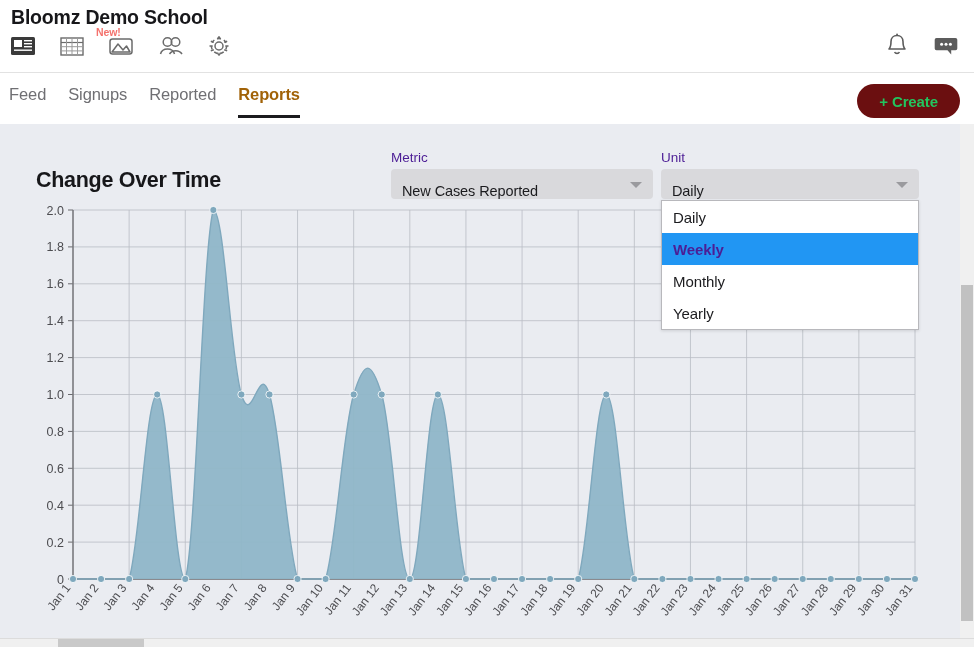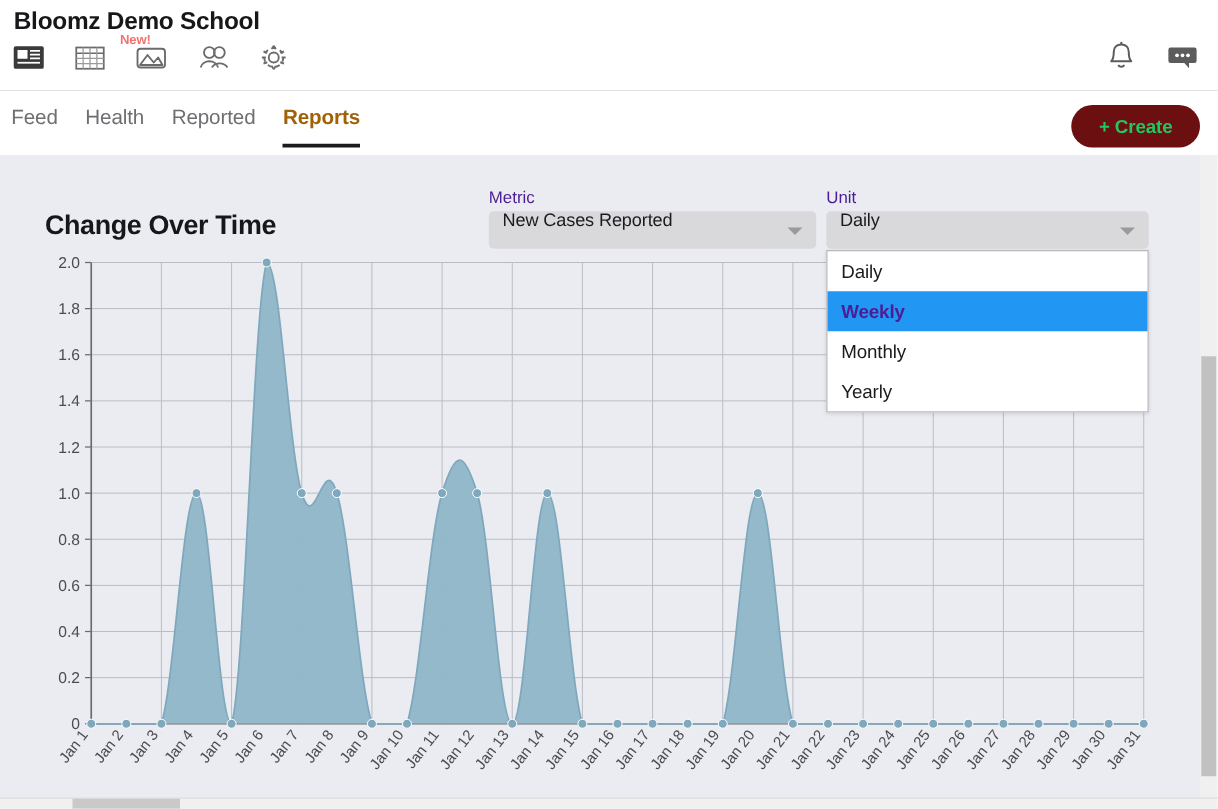--- a/index.html
+++ b/index.html
@@ -70,21 +70,21 @@
     position: absolute; left: 36px; top: 44px;
     font-size: 21.5px; font-weight: bold; color: #17171a;
     letter-spacing: -0.3px;
   }
 
   
   .sel-group { position: absolute; top: 26px; }
   .sel-label { font-size: 13.5px; color: #4c1d95; margin-bottom: 4px; display: block; }
   .sel-box {
     background: #d9d9dc; border-radius: 4px; height: 30px;
-    display: flex; align-items: flex-start; position: relative; cursor: pointer;
+    display: flex; align-items: flex-end; position: relative; cursor: pointer;
   }
   .sel-value {
     font-size: 14.5px; color: #1b1b1e; font-weight: 500;
     padding-left: 11px; letter-spacing: -0.1px;
   }
   .sel-caret {
     position: absolute; right: 11px; top: 13px;
     width: 0; height: 0;
     border-left: 6px solid transparent; border-right: 6px solid transparent;
     border-top: 6px solid #9a9a9e;
@@ -201,21 +201,21 @@
           <circle cx="14" cy="13.2" r="1.5" fill="#ffffff"></circle>
           <circle cx="18.4" cy="13.2" r="1.5" fill="#ffffff"></circle>
         </svg>
       </span>
     </div>
   </div>
 
   <div class="subnav">
     <div class="subnav-tabs">
       <div class="subtab">Feed</div>
-      <div class="subtab">Health</div>
+      <div class="subtab">Signups</div>
       <div class="subtab">Reported</div>
       <div class="subtab active">Reports</div>
     </div>
   </div>
   <button class="create-btn">+ Create</button>
 
   <div class="cut-tab-wrap">
     <div class="cut-tab"></div>
   </div>
 

